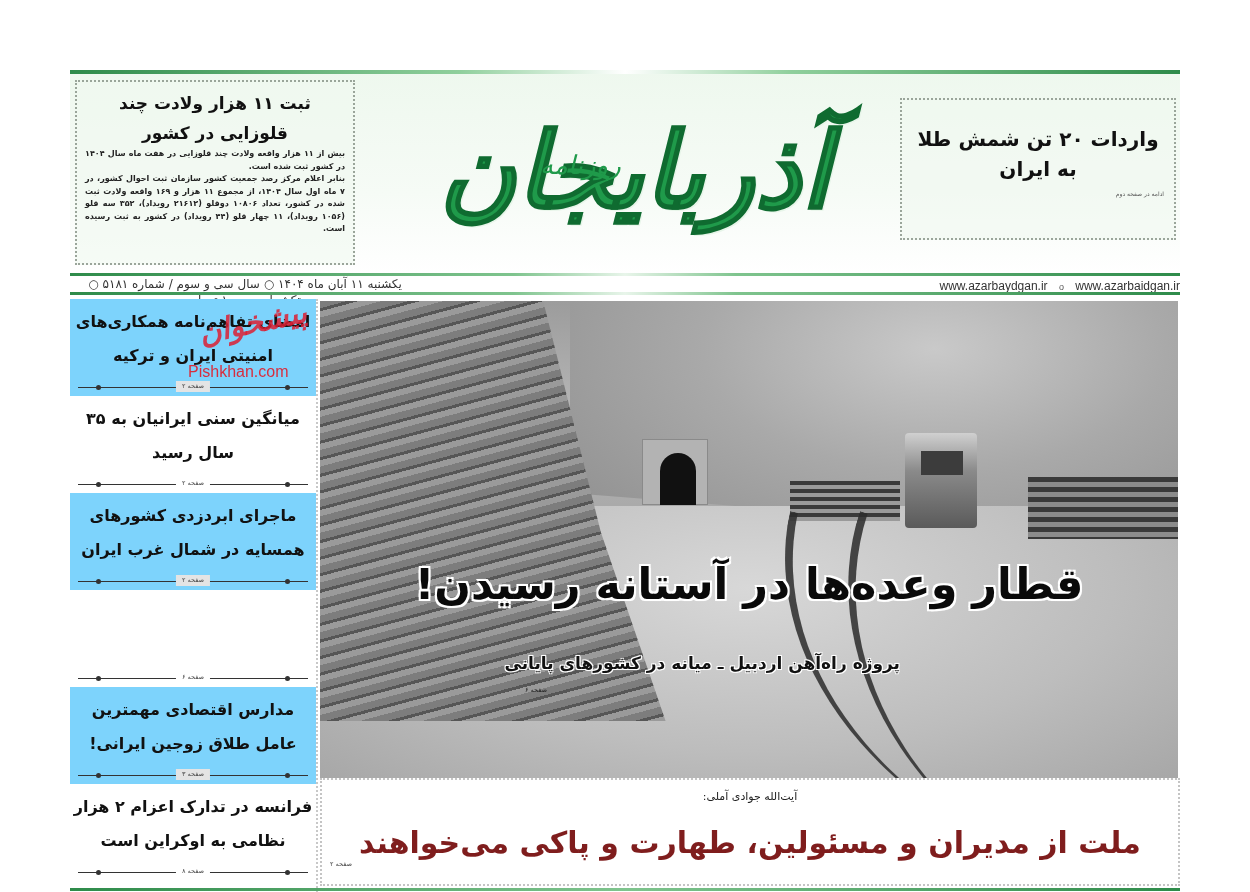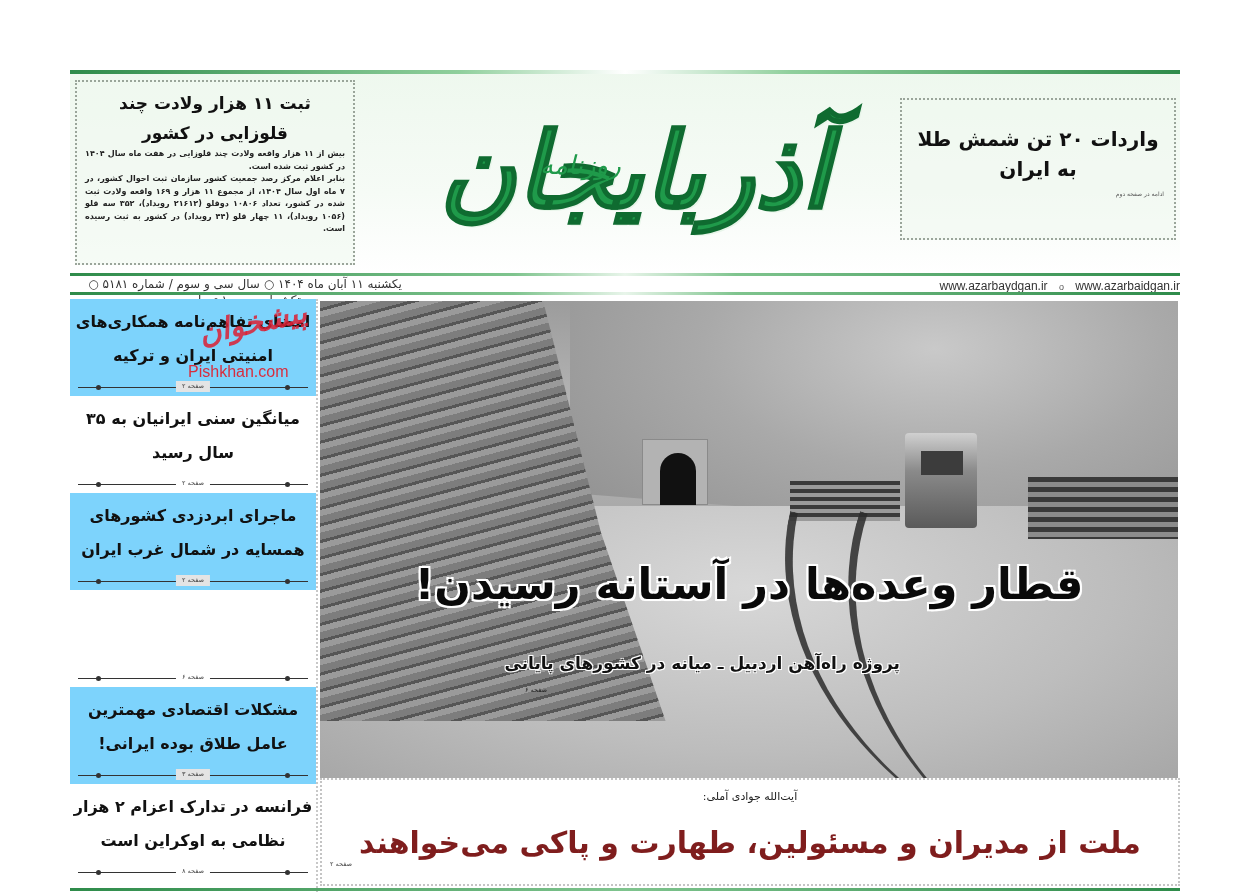--- a/index.html
+++ b/index.html
@@ -179,21 +179,21 @@
     </div>
     <div class="news-item">
       <div class="page-ref">
         <div class="line"></div>
           <div class="dot-l"></div>
           <div class="dot-r"></div>
         <span class="label">صفحه ۶</span>
       </div>
     </div>
     <div class="news-item shaded">
-      <h3>مشکلات اقتصادی مهمترین عامل طلاق بوده ایرانی!</h3>
+      <h3>مدارس اقتصادی مهمترین عامل طلاق زوجین ایرانی!</h3>
       <div class="page-ref">
         <div class="line"></div>
           <div class="dot-l"></div>
           <div class="dot-r"></div>
         <span class="label">صفحه ۳</span>
       </div>
     </div>
     <div class="news-item">
       <h3>فرانسه در تدارک اعزام ۲ هزار نظامی به اوکراین است</h3>
       <div class="page-ref">

